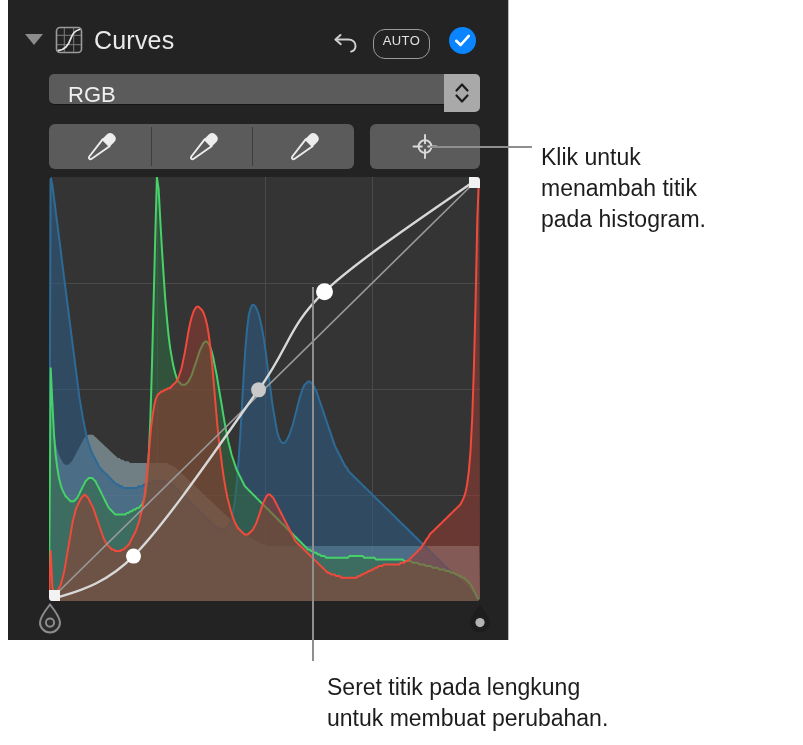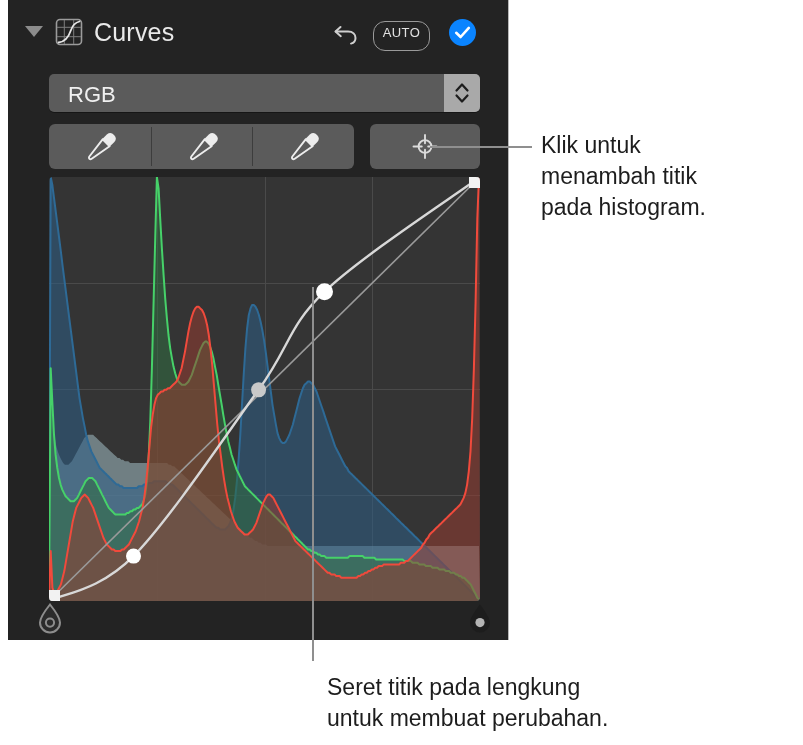--- a/index.html
+++ b/index.html
@@ -13,21 +13,21 @@
   }
   
   #panel{
     position:absolute;left:8px;top:0;width:501px;height:640px;
     background:#232323;
     border-right:1px solid #b8b8b8;
     box-sizing:border-box;
   }
   
   #header{
-    position:absolute;left:0;top:4px;width:501px;height:58px;
+    position:absolute;left:0;top:12px;width:501px;height:58px;
   }
   #disclosure{
     position:absolute;left:17px;top:22px;width:0;height:0;
     border-left:9px solid transparent;border-right:9px solid transparent;
     border-top:11px solid #8c8c8c;
   }
   #curves-icon{
     position:absolute;left:46px;top:13px;width:30px;height:30px;
   }
   #panel-title{
@@ -43,21 +43,21 @@
     border:1.5px solid #9a9a9a;border-radius:12px;
     color:#e2e2e2;font-size:13px;line-height:22px;text-align:center;
     letter-spacing:.4px;cursor:pointer;box-sizing:border-box;
   }
   #check-btn{
     position:absolute;left:441px;top:15px;width:27px;height:27px;
     border-radius:50%;cursor:pointer;
   }
   
   #channel-popup{
-    position:absolute;left:41px;top:74px;width:431px;height:38px;
+    position:absolute;left:41px;top:74px;width:431px;height:30px;
     background:#5b5b5b;border-radius:5px;cursor:pointer;
     box-shadow:0 1px 0 rgba(0,0,0,.35);
   }
   #channel-label{
     position:absolute;left:19px;top:8px;font-size:22px;color:#f0f0f0;
   }
   #channel-stepper{
     position:absolute;right:0;top:0;width:36px;height:38px;
     background:#a9a9a9;border-radius:0 5px 5px 0;cursor:pointer;
   }
@@ -87,21 +87,21 @@
   #black-handle{left:29px;top:603px;}
   #white-handle{left:459px;top:603px;}
   
   .callout-line{position:absolute;background:#8f8f8f;}
   #callout-line-1{left:430px;top:146px;width:102px;height:2px;}
   #callout-line-2{left:312px;top:287px;width:2px;height:374px;}
   .callout-text{
     position:absolute;color:#1d1d1d;font-size:23px;line-height:31px;
     white-space:pre-line;
   }
-  #callout-text-1{left:541px;top:130px;width:250px;}
+  #callout-text-1{left:541px;top:142px;width:250px;}
   #callout-text-2{left:327px;top:672px;width:440px;}
 </style>
 </head>
 <body>
 
 <div id="panel">
 
   <div id="header">
 
     <div id="disclosure"></div>

